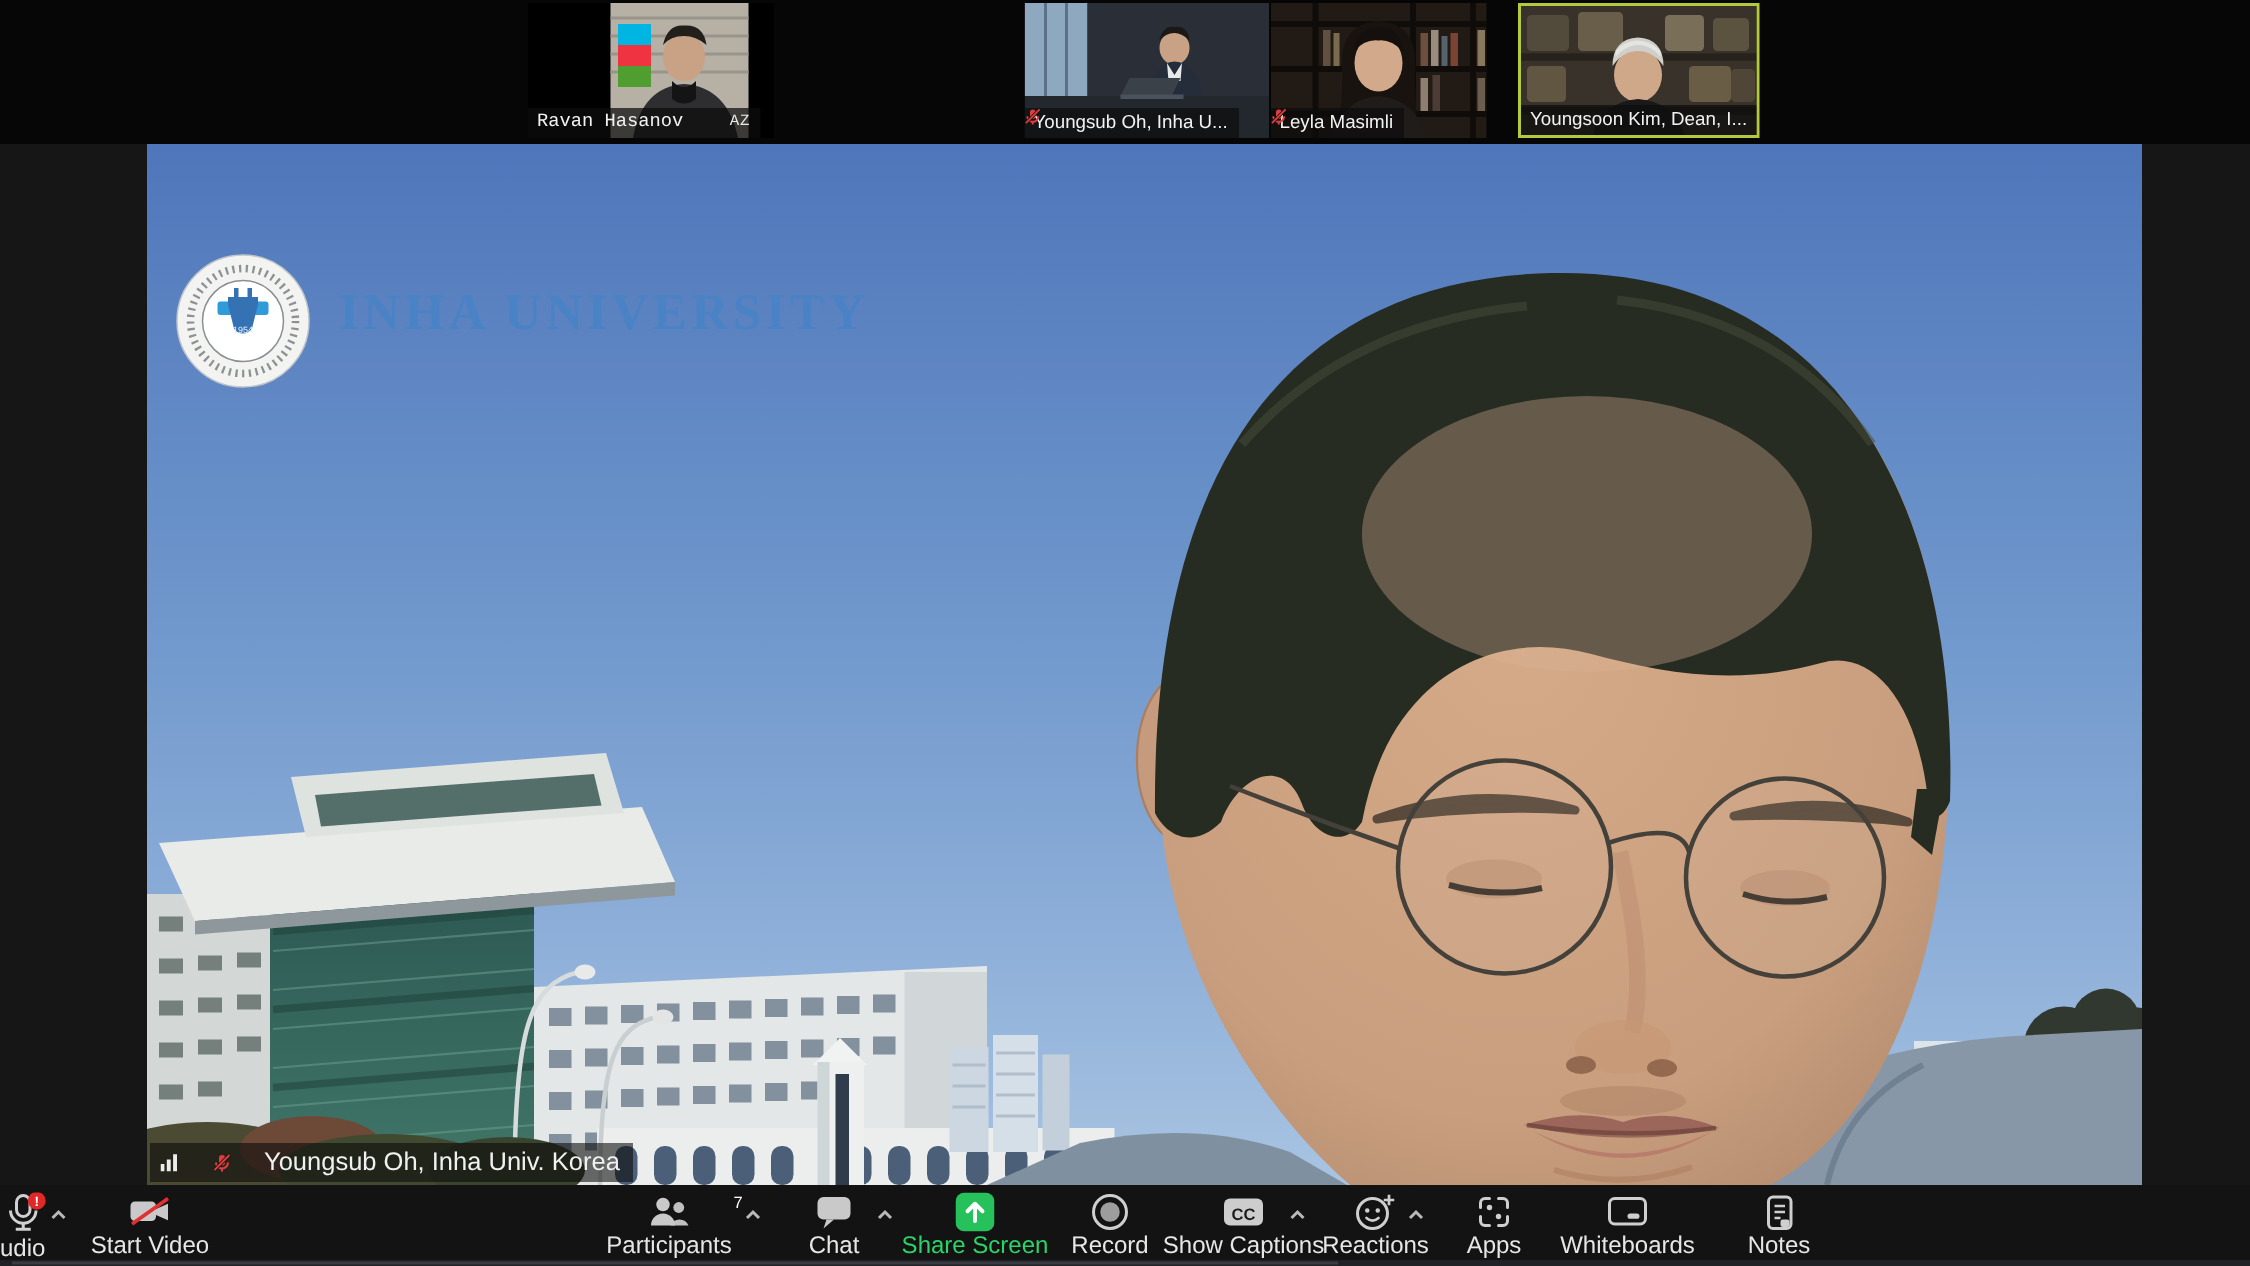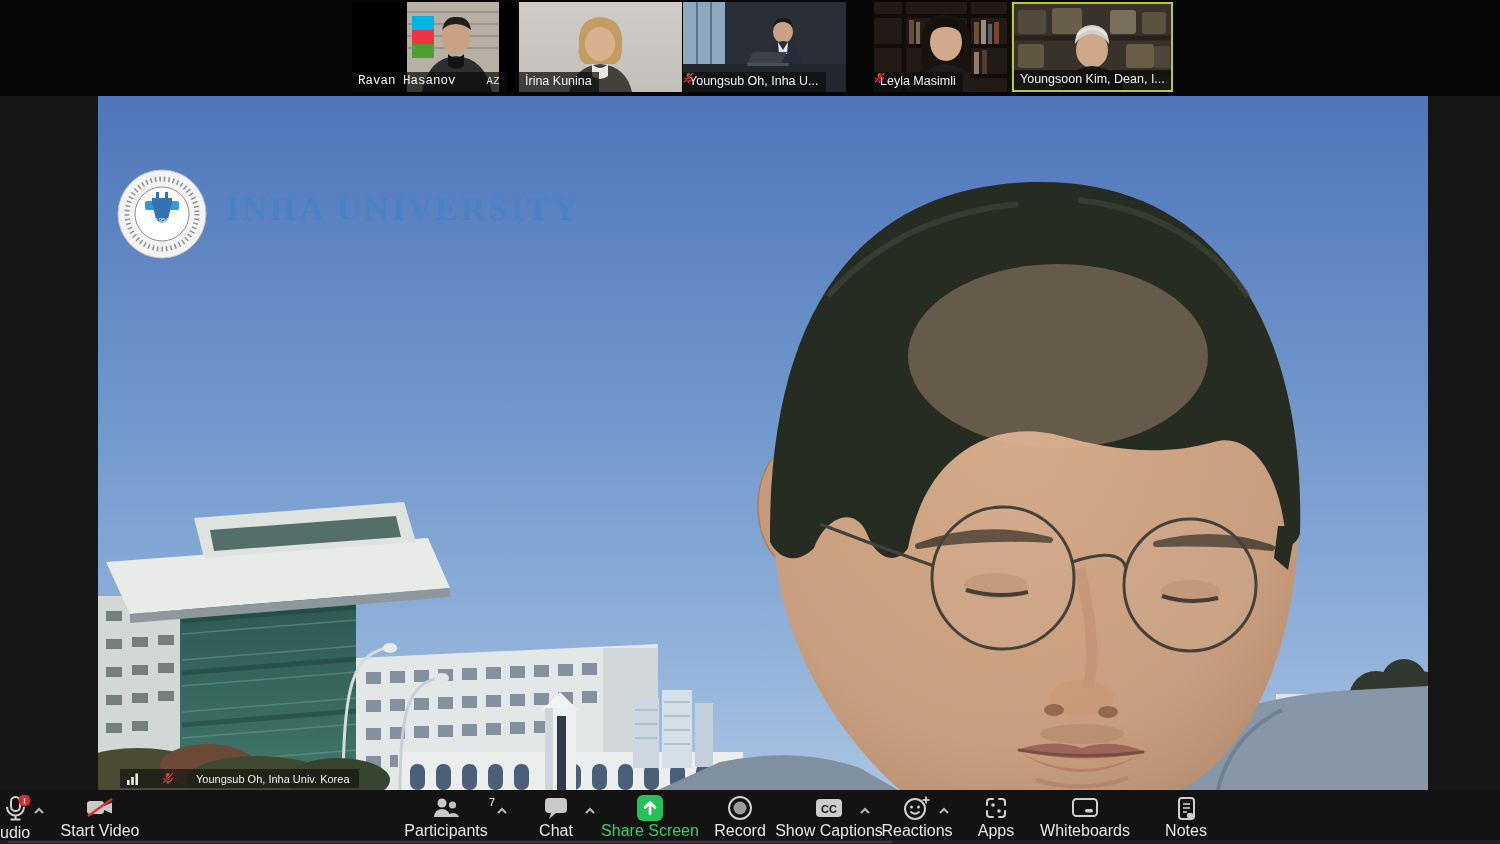--- a/index.html
+++ b/index.html
@@ -24,21 +24,21 @@
                font-weight:bold; font-size:34px; letter-spacing:3px; color:#4a82c6; }
   .stage-topbar { position:absolute; left:10px; top:9px; display:flex; align-items:center; }
   .shield-btn { width:26px; height:26px; border-radius:6px; background:#25282c; display:flex;
                 align-items:center; justify-content:center; }
   .rec-wrap { display:flex; align-items:center; gap:7px; margin-left:14px; }
   .rec-text { color:#fff; font-size:13px; }
   .removepin-btn { display:flex; align-items:center; gap:6px; margin-left:16px; height:25px;
                    padding:0 11px; border-radius:6px; background:rgba(68,74,82,.88);
                    color:#f2f2f2; font-size:13px; }
   .nametag { position:absolute; left:2px; bottom:2px; display:flex; align-items:center; gap:22px;
-             background:rgba(8,8,8,.58); color:#f0f0f0; font-size:11px; padding:3px 9px 3px 7px;margin-left:20px; }
+             background:rgba(8,8,8,.58); color:#f0f0f0; font-size:17px; padding:3px 9px 3px 7px; }
 
   
   .toolbar { position:absolute; left:0; top:790px; width:1500px; height:54px; background:#131313; }
   .tb-btn { position:absolute; top:0; height:50px; display:flex; flex-direction:column;
             align-items:center; justify-content:flex-start; }
   .tb-icon { height:28px; margin-top:5px; display:flex; align-items:center; justify-content:center; }
   .tb-label { font-size:16px; color:#e6e6e6; margin-top:1px; white-space:nowrap;text-align:center; }
   .tb-label.green { color:#2bd368; }
   .tb-caret { position:absolute; top:11px; width:12px; height:8px; }
   .tb-badge { position:absolute; color:#fff; font-size:11px; top:6px; }
@@ -73,41 +73,20 @@
           <path d="M70,90 Q76,56 104,54 Q133,56 140,90 Z" fill="#2e2d30"></path>
           <path d="M96,52 Q104,60 112,52 L112,64 Q104,70 96,64 Z" fill="#141414"></path>
         </g>
       </svg>
       <div class="thumb-label">
         <span>Ravan Hasanov</span>
           <span class="flag-suffix">AZ</span>
       </div>
     </div>
 
-    <div class="thumb" style="left:519px;width:163px;">
-      <svg width="163" height="90" viewBox="0 0 163 90">
-        <rect width="163" height="90" fill="#d7d4d0"></rect>
-        <rect width="163" height="90" fill="url(#irinaShade)"></rect>
-        <defs>
-          <linearGradient id="irinaShade" x1="0" y1="0" x2="0" y2="1">
-            <stop offset="0" stop-color="#cfccc8"></stop>
-              <stop offset="1" stop-color="#c3c0bc"></stop>
-          </linearGradient>
-        </defs>
-        <g>
-          <path d="M60,44 Q58,16 81,15 Q105,16 103,44 Q104,58 96,62 L66,62 Q58,58 60,44 Z" fill="#c39c62"></path>
-          <ellipse cx="81" cy="42" rx="15" ry="17" fill="#d9b08e"></ellipse>
-          <path d="M50,90 Q56,64 81,62 Q107,64 113,90 Z" fill="#43403d"></path>
-          <path d="M73,62 Q81,70 89,62 L89,74 Q81,80 73,74 Z" fill="#e9e7e3"></path>
-        </g>
-      </svg>
-      <div class="thumb-label">
-        <span>İrina Kunina</span>
-      </div>
-    </div>
 
     <div class="thumb" style="left:683px;width:163px;">
       <svg width="163" height="90" viewBox="0 0 163 90">
         <rect width="163" height="90" fill="#20242b"></rect>
         <rect x="0" y="0" width="42" height="62" fill="#8ea9bf"></rect>
         <g stroke="#5c7288" stroke-width="2">
             <line x1="14" y1="0" x2="14" y2="62"></line>
             <line x1="28" y1="0" x2="28" y2="62"></line>
           </g>
         <rect x="42" y="0" width="121" height="62" fill="#2a2f37"></rect>
@@ -126,21 +105,21 @@
           <rect x="4" y="1" width="4" height="7" rx="2" fill="#e03e3e"></rect>
           <path d="M2,6 a4,4 0 0 0 8,0" stroke="#e03e3e" stroke-width="1.4" fill="none"></path>
           <line x1="6" y1="10" x2="6" y2="12" stroke="#e03e3e" stroke-width="1.4"></line>
           <line x1="1" y1="11" x2="11" y2="1" stroke="#141414" stroke-width="2.4"></line>
           <line x1="1" y1="11" x2="11" y2="1" stroke="#e03e3e" stroke-width="1.3"></line>
         </svg>
         <span>Youngsub Oh, Inha U...</span>
       </div>
     </div>
 
-    <div class="thumb" style="left:874px;width:159px;">
+    <div class="thumb" style="left:847px;width:144px;">
       <svg width="163" height="90" viewBox="0 0 163 90">
         <rect width="163" height="90" fill="#221b15"></rect>
         <g stroke="#0f0c09" stroke-width="4">
           <line x1="0" y1="14" x2="163" y2="14"></line>
             <line x1="0" y1="44" x2="163" y2="44"></line>
             <line x1="0" y1="74" x2="163" y2="74"></line>
           <line x1="30" y1="0" x2="30" y2="90"></line>
             <line x1="95" y1="0" x2="95" y2="90"></line>
             <line x1="135" y1="0" x2="135" y2="90"></line>
         </g>

